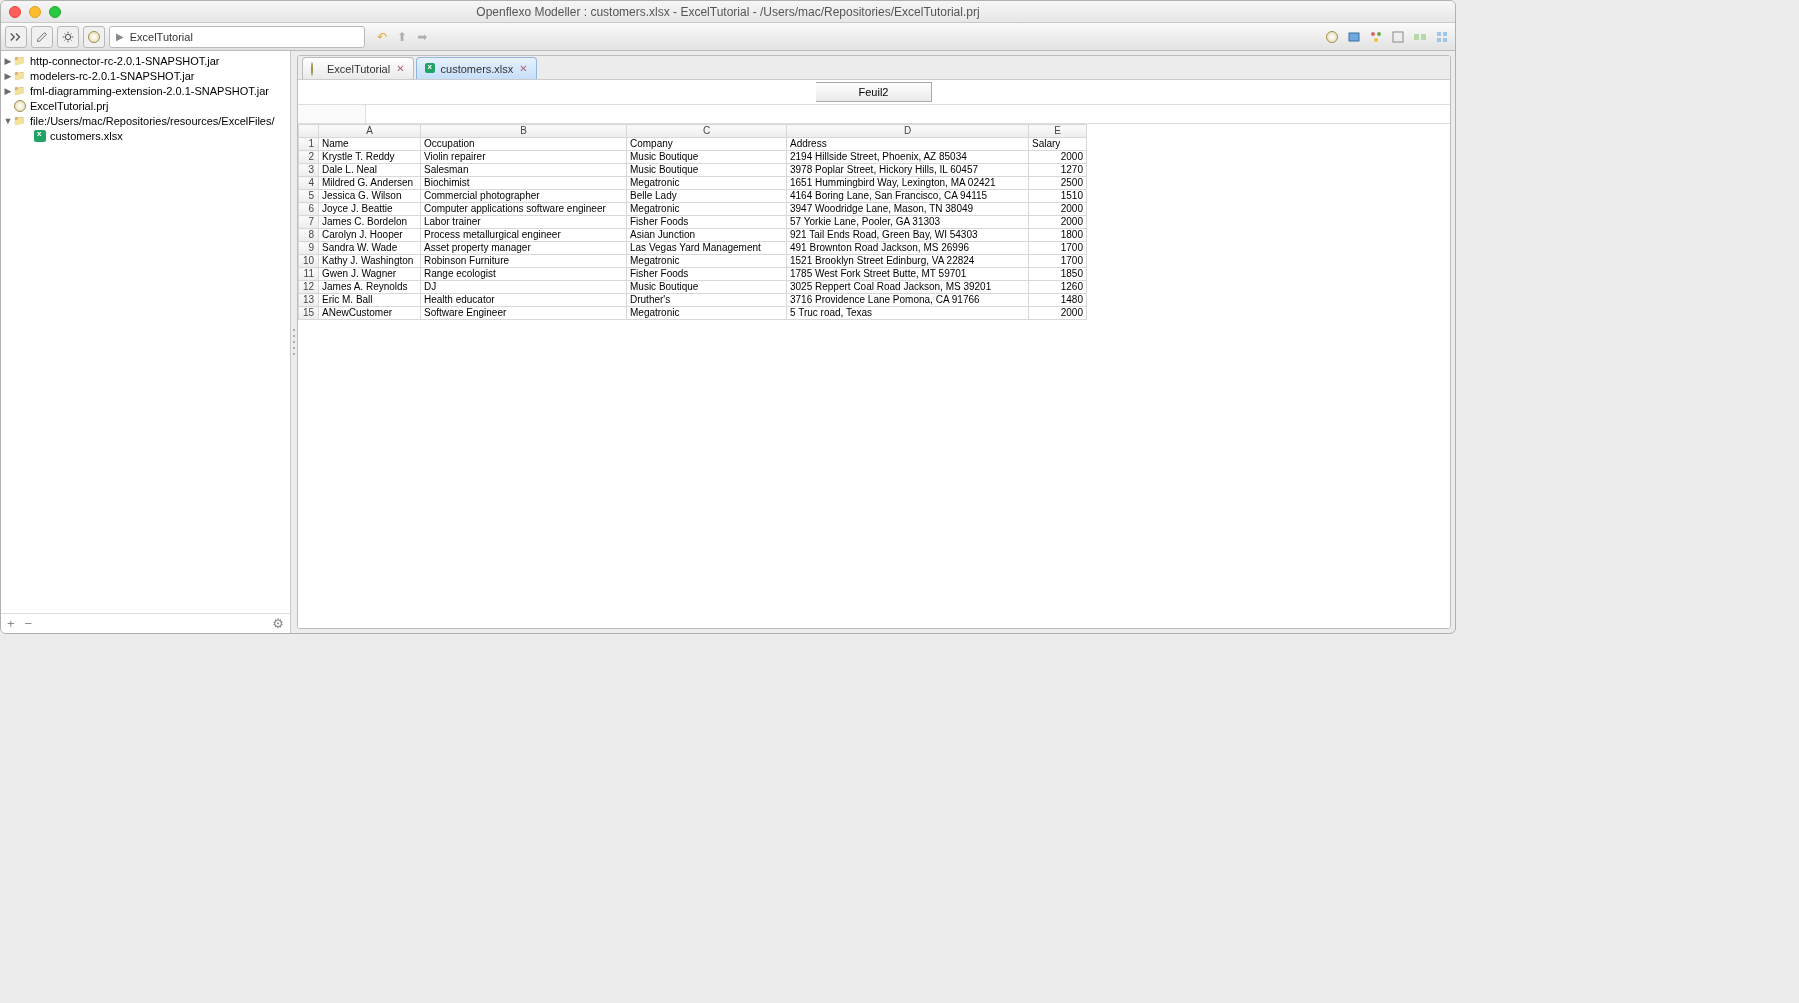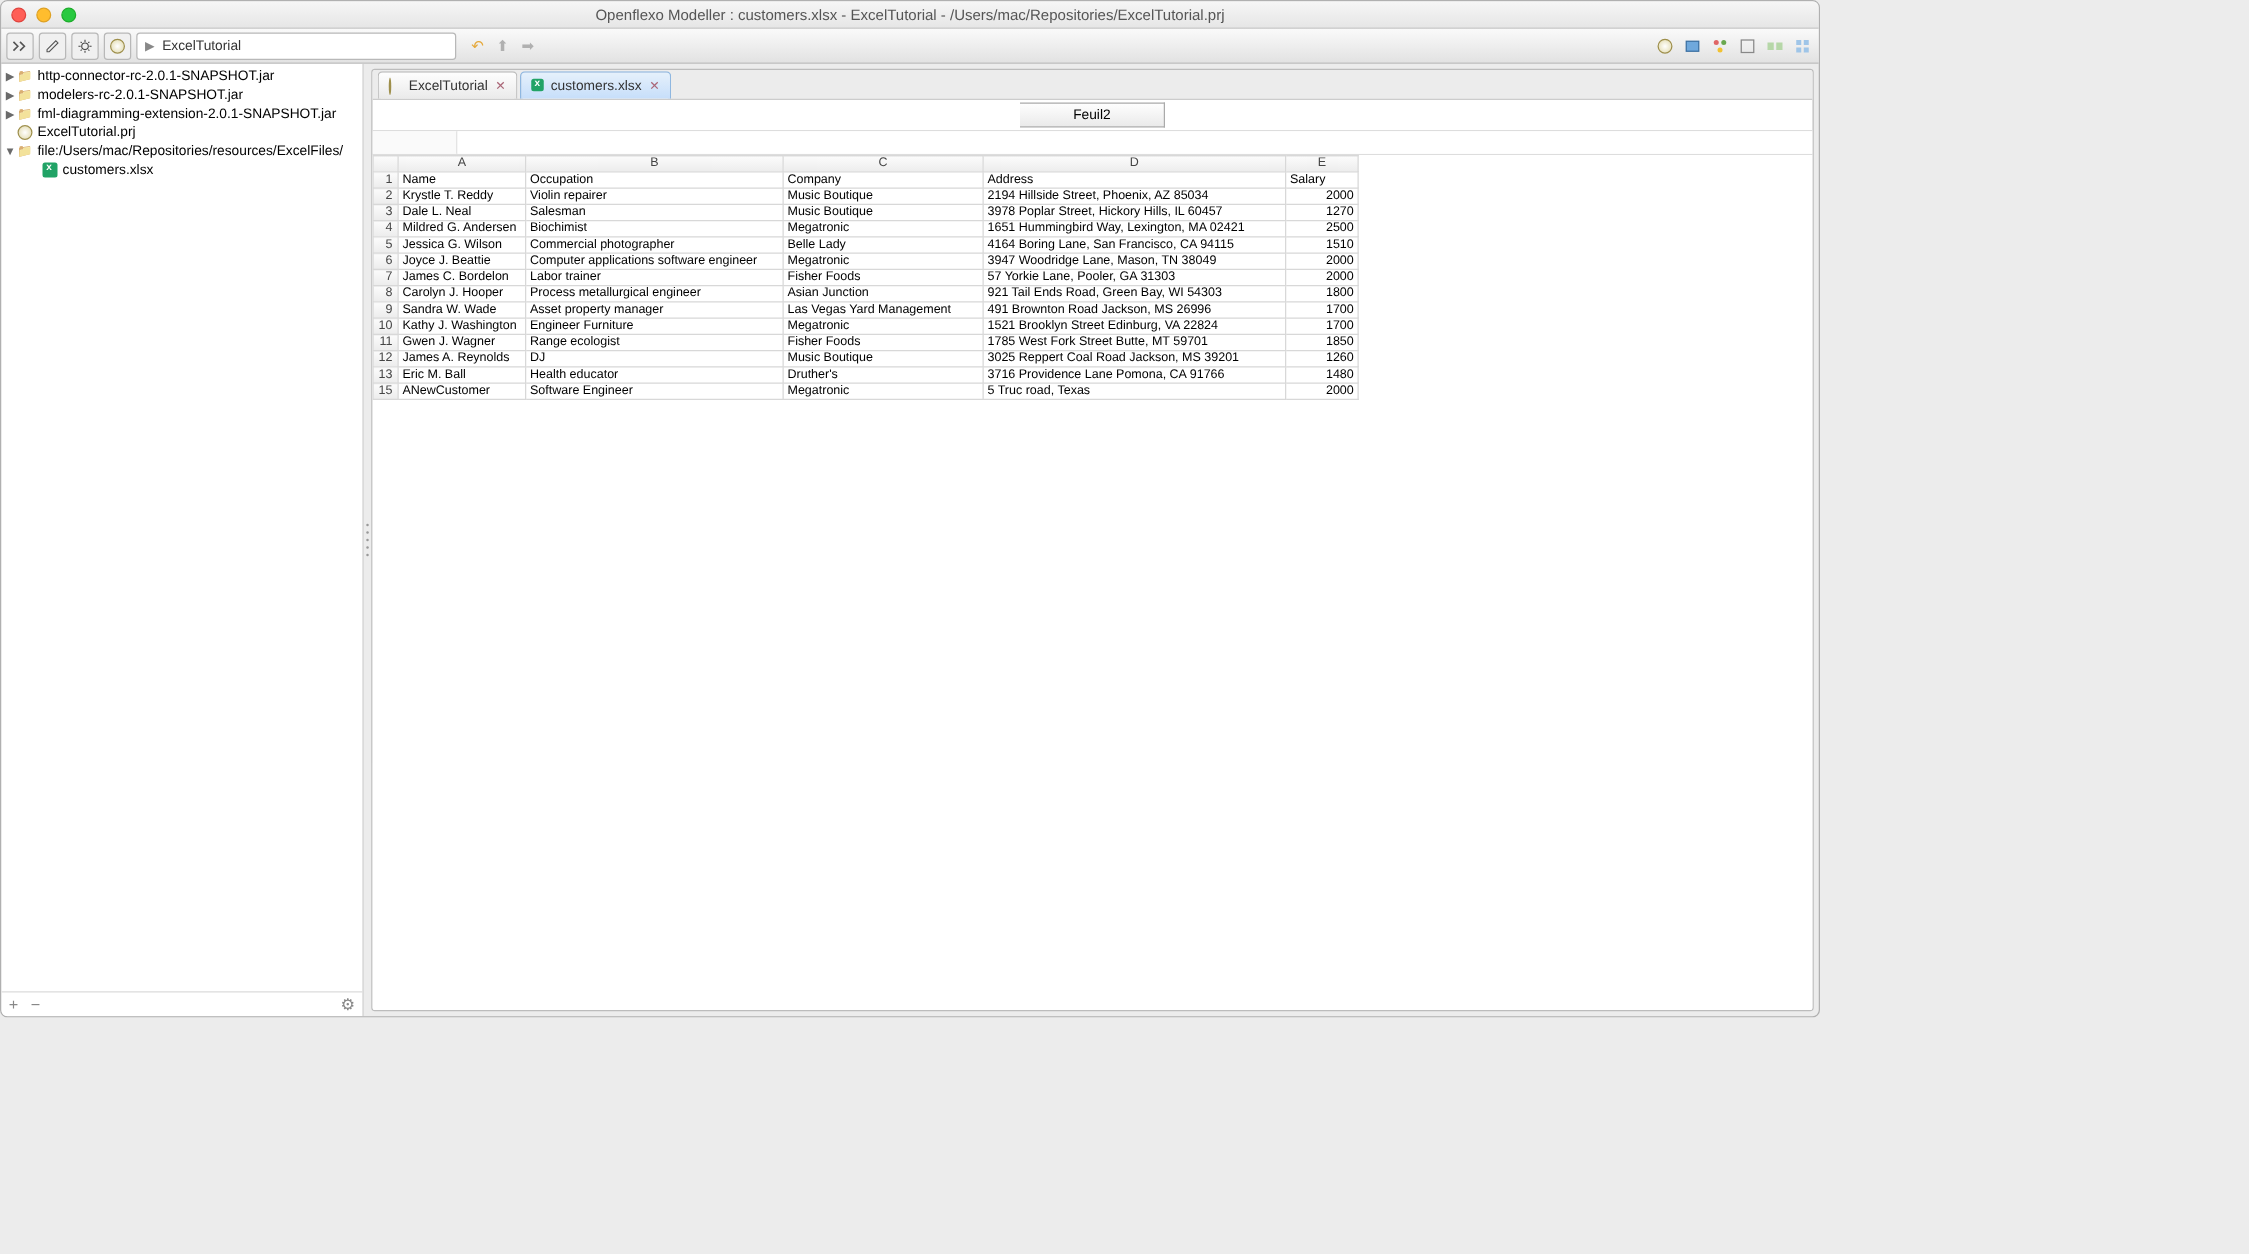--- a/index.html
+++ b/index.html
@@ -1,18 +1,18 @@
 <!DOCTYPE html>
 <html><head>
 <meta charset="utf-8">
 <style>
 * { margin: 0; padding: 0; box-sizing: border-box; font-family: "Lucida Grande", "Helvetica Neue", Arial, sans-serif; font-size: 11px; }
 body { background: #ececec; overflow: hidden; }
 
-.window { width: 1456px; height: 814px; background: #ececec; display: flex; flex-direction: column; border: 1px solid #b0b0b0; border-radius: 6px; overflow: hidden; }
+.window { width: 1456px; height: 634px; background: #ececec; display: flex; flex-direction: column; border: 1px solid #b0b0b0; border-radius: 6px; overflow: hidden; }
 
 .titlebar { height: 22px; background: linear-gradient(#f6f6f6, #e6e6e6); border-bottom: 1px solid #c8c8c8; display: flex; align-items: center; position: relative; }
 .traffic { display: flex; gap: 8px; padding-left: 8px; }
 .tl { width: 12px; height: 12px; border-radius: 50%; }
 .tl.red { background: #ff5f57; border: 0.5px solid #e0443e; }
 .tl.yellow { background: #ffbd2e; border: 0.5px solid #dea123; }
 .tl.green { background: #28c940; border: 0.5px solid #1dad2b; }
 .title { position: absolute; left: 0; right: 0; text-align: center; font-size: 12px; color: #555; }
 
 .toolbar { height: 28px; background: linear-gradient(#fafafa, #e2e2e2); border-bottom: 1px solid #bcbcbc; display: flex; align-items: center; padding: 0 4px; gap: 4px; }
@@ -330,21 +330,21 @@
                 <th class="rowhdr">9</th>
                 <td>Sandra W. Wade</td>
                 <td>Asset property manager</td>
                 <td>Las Vegas Yard Management</td>
                 <td>491 Brownton Road Jackson, MS 26996</td>
                 <td class="num">1700</td>
               </tr>
               <tr>
                 <th class="rowhdr">10</th>
                 <td>Kathy J. Washington</td>
-                <td>Engineer Furniture</td>
+                <td>Robinson Furniture</td>
                 <td>Megatronic</td>
                 <td>1521 Brooklyn Street Edinburg, VA 22824</td>
                 <td class="num">1700</td>
               </tr>
               <tr>
                 <th class="rowhdr">11</th>
                 <td>Gwen J. Wagner</td>
                 <td>Range ecologist</td>
                 <td>Fisher Foods</td>
                 <td>1785 West Fork Street Butte, MT 59701</td>

